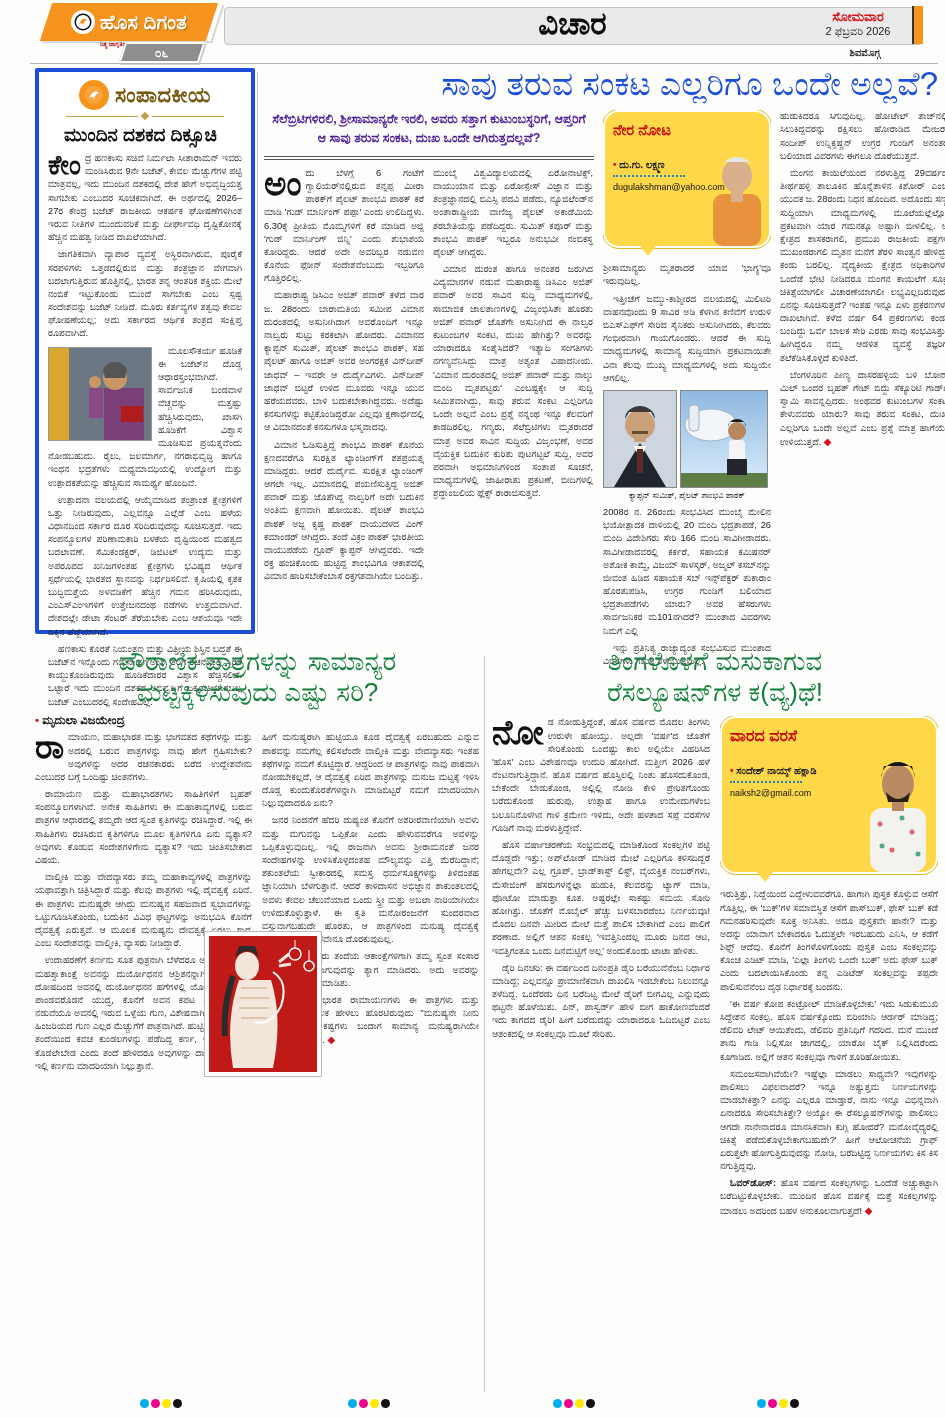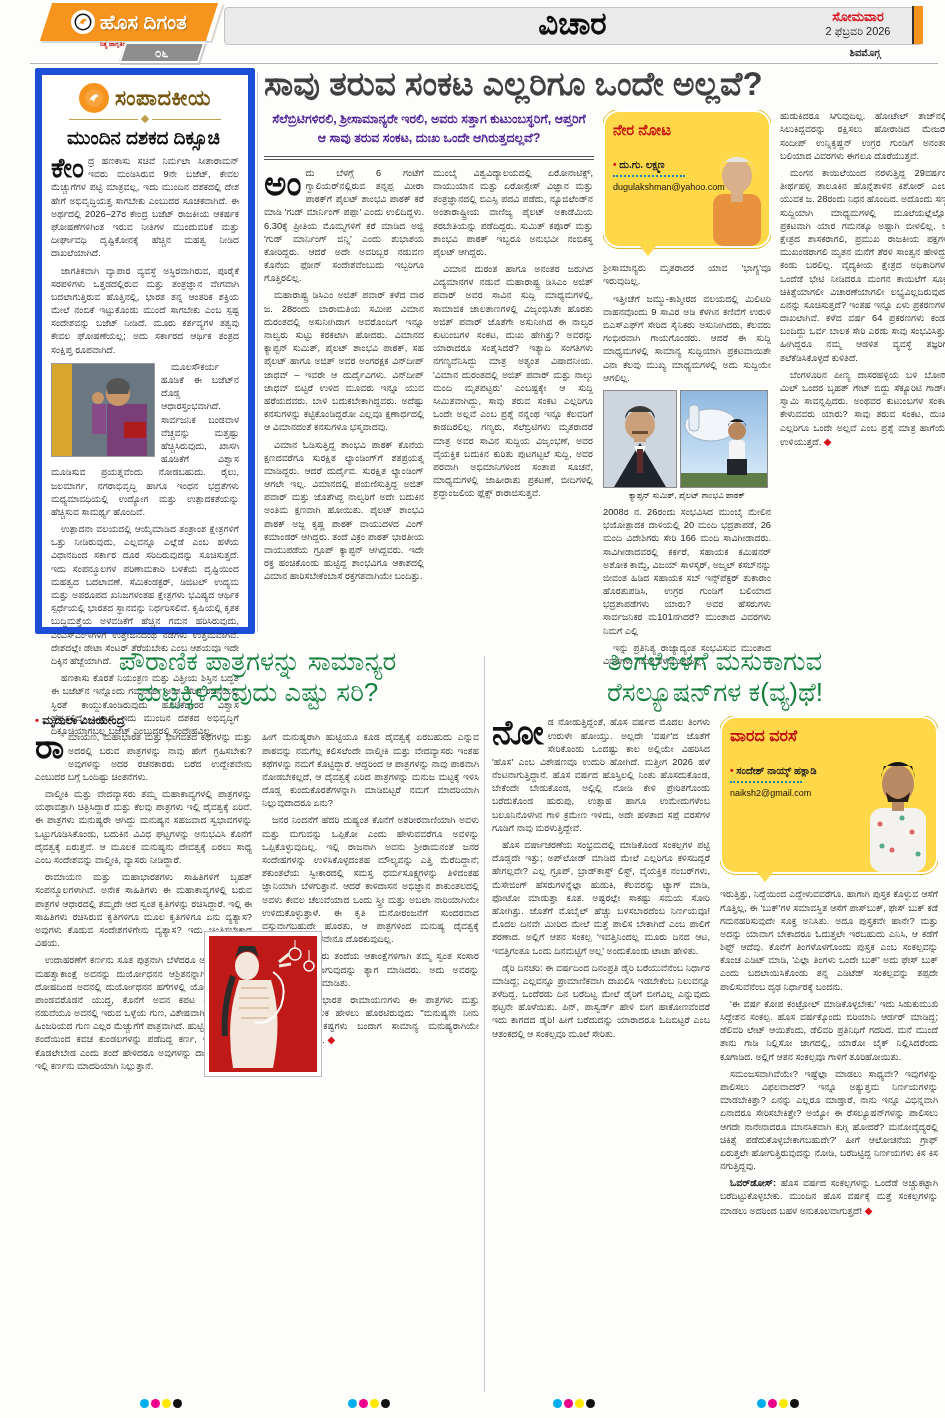--- a/index.html
+++ b/index.html
@@ -20,32 +20,32 @@
   .date-date{color:#222;font-size:11px;}
   .orange-tab{left:912px;top:6px;width:9px;height:38px;background:#f7941d;border-left:2px solid #333;}
   .edition{left:810px;top:47px;width:110px;text-align:center;font-size:10px;color:#333;font-weight:bold;}
   .head-rule{left:30px;top:63px;width:908px;height:1px;background:#b5b5b5;}
   
   .col-text p{margin:0 0 4px;text-indent:10px;font-size:9.3px;line-height:1.42;text-align:justify;color:#1b1b1b;}
   .col-text p.first{text-indent:0;}
   .dropcap{float:left;font-weight:bold;color:#111;padding:1px 4px 0 0;}
   .end-diamond{color:#d6121b;font-size:10px;font-weight:bold;}
   
-  .ed-box{left:35px;top:68px;width:220px;height:566px;border:7px solid #1d4ed8;border-radius:2px;background:#fff;padding:8px 9px;box-sizing:border-box;}
+  .ed-box{left:35px;top:68px;width:220px;height:566px;border:4px solid #1d4ed8;border-radius:2px;background:#fff;padding:8px 9px;box-sizing:border-box;}
   .ed-head{display:flex;align-items:center;justify-content:center;gap:6px;}
   .ed-logo{width:30px;height:30px;border-radius:50%;background:#f7941d;display:flex;align-items:center;justify-content:center;flex:0 0 auto;}
   .ed-title{font-size:21px;font-weight:800;color:#75570f;letter-spacing:.5px;}
   .ed-orn{display:flex;align-items:center;gap:4px;margin:3px 18px 5px;}
   .ed-orn .line{flex:1;height:1px;background:#bfa04a;}
   .ed-orn .dmd{width:6px;height:6px;background:#bfa04a;transform:rotate(45deg);}
   .ed-headline{font-size:18.5px;font-weight:800;color:#0e0e0e;margin:2px 16px 6px;}
   .ed-photo{float:left;margin:2px 6px 2px 0;border:1px solid #999;}
   
   .main-art{left:264px;top:66px;width:674px;}
-  .main-headline{text-align:left;font-size:33px;font-weight:700;color:#404040;line-height:1.1;}
+  .main-headline{text-align:right;font-size:33px;font-weight:400;color:#1d4ed8;line-height:1.1;}
   .main-body{display:flex;gap:9px;margin-top:8px;}
   .grp-left{width:330px;flex:0 0 auto;}
   .standfirst{font-size:12.5px;font-weight:bold;text-align:center;line-height:1.5;color:#4c1d95;padding:0 4px 8px;border-bottom:4px double #555;margin-bottom:7px;}
   .two-cols{display:flex;gap:9px;height:462px;overflow:hidden;}
   .two-cols>div{width:160px;}
   .colC{width:168px;flex:0 0 auto;height:560px;overflow:hidden;}
   .colD{width:168px;flex:0 0 auto;height:560px;overflow:hidden;}
   
   .ybox{position:relative;background:#ffd84a;border:2px solid #fff;outline:1px solid #e2b822;border-radius:16px;padding:9px 8px;box-sizing:border-box;}
   .ybox .ttl{color:#c40f0f;font-weight:800;font-size:15px;}
@@ -221,22 +221,22 @@
 
   <div class="abs art-left">
     <div class="b-headline">
       <div>ಪೌರಾಣಿಕ ಪಾತ್ರಗಳನ್ನು ಸಾಮಾನ್ಯರ</div>
       <div>ಮಟ್ಟಕ್ಕಿಳಿಸುವುದು ಎಷ್ಟು ಸರಿ?</div>
     </div>
     <div class="byline"><span class="bt">•</span> <span>ಮೃದುಲಾ ವಿಜಯೇಂದ್ರ</span></div>
     <div class="b-cols col-text">
       <div>
         <p class="first"><span class="dropcap" style="font-size:33px;line-height:29px;">ರಾ</span><span>ಮಾಯಣ, ಮಹಾಭಾರತ ಮತ್ತು ಭಾಗವತದ ಕಥೆಗಳನ್ನು ಮತ್ತು ಅದರಲ್ಲಿ ಬರುವ ಪಾತ್ರಗಳನ್ನು ನಾವು ಹೇಗೆ ಗ್ರಹಿಸಬೇಕು? ಅವುಗಳನ್ನು ಅದರ ರಚನಕಾರರು ಬರೆದ ಉದ್ದೇಶವೇನು ಎಂಬುದರ ಬಗ್ಗೆ ಒಂದಿಷ್ಟು ಚಿಂತನೆಗಳು.</span></p>
+        <p>ರಾಮಾಯಣ ಮತ್ತು ಮಹಾಭಾರತಗಳು ಸಾಹಿತಿಗಳಿಗೆ ಬೃಹತ್ ಸಂಪನ್ಮೂಲಗಳಾಗಿವೆ. ಅನೇಕ ಸಾಹಿತಿಗಳು ಈ ಮಹಾಕಾವ್ಯಗಳಲ್ಲಿ ಬರುವ ಪಾತ್ರಗಳ ಆಧಾರದಲ್ಲಿ ತಮ್ಮದೇ ಆದ ಸ್ವಂತ ಕೃತಿಗಳನ್ನು ರಚಿಸಿದ್ದಾರೆ. ಇಲ್ಲಿ ಈ ಸಾಹಿತಿಗಳು ರಚಿಸಿರುವ ಕೃತಿಗಳಿಗೂ ಮೂಲ ಕೃತಿಗಳಿಗೂ ಏನು ವ್ಯತ್ಯಾಸ? ಅವುಗಳು ಕೊಡುವ ಸಂದೇಶಗಳಿಗೇನು ವ್ಯತ್ಯಾಸ? ಇದು ಚಿಂತಿಸಬೇಕಾದ ವಿಷಯ.</p>
         <p>ವಾಲ್ಮೀಕಿ ಮತ್ತು ವೇದವ್ಯಾಸರು ತಮ್ಮ ಮಹಾಕಾವ್ಯಗಳಲ್ಲಿ ಪಾತ್ರಗಳನ್ನು ಯಥಾವತ್ತಾಗಿ ಚಿತ್ರಿಸಿದ್ದಾರೆ ಮತ್ತು ಕೆಲವು ಪಾತ್ರಗಳು ಇಲ್ಲಿ ದೈವತ್ವಕ್ಕೆ ಏರಿವೆ. ಈ ಪಾತ್ರಗಳು ಮನುಷ್ಯರೇ ಆಗಿದ್ದು ಮನುಷ್ಯನ ಸಹಜವಾದ ಸ್ವಭಾವಗಳನ್ನು ಒಟ್ಟುಗೂಡಿಸಿಕೊಂಡು, ಬದುಕಿನ ವಿವಿಧ ಘಟ್ಟಗಳನ್ನು ಅನುಭವಿಸಿ ಕೊನೆಗೆ ದೈವತ್ವಕ್ಕೆ ಏರುತ್ತವೆ. ಆ ಮೂಲಕ ಮನುಷ್ಯನು ದೇವತ್ವಕ್ಕೆ ಏರಲು ಸಾಧ್ಯ ಎಂಬ ಸಂದೇಶವನ್ನು ವಾಲ್ಮೀಕಿ, ವ್ಯಾಸರು ನೀಡಿದ್ದಾರೆ.</p>
-        <p>ರಾಮಾಯಣ ಮತ್ತು ಮಹಾಭಾರತಗಳು ಸಾಹಿತಿಗಳಿಗೆ ಬೃಹತ್ ಸಂಪನ್ಮೂಲಗಳಾಗಿವೆ. ಅನೇಕ ಸಾಹಿತಿಗಳು ಈ ಮಹಾಕಾವ್ಯಗಳಲ್ಲಿ ಬರುವ ಪಾತ್ರಗಳ ಆಧಾರದಲ್ಲಿ ತಮ್ಮದೇ ಆದ ಸ್ವಂತ ಕೃತಿಗಳನ್ನು ರಚಿಸಿದ್ದಾರೆ. ಇಲ್ಲಿ ಈ ಸಾಹಿತಿಗಳು ರಚಿಸಿರುವ ಕೃತಿಗಳಿಗೂ ಮೂಲ ಕೃತಿಗಳಿಗೂ ಏನು ವ್ಯತ್ಯಾಸ? ಅವುಗಳು ಕೊಡುವ ಸಂದೇಶಗಳಿಗೇನು ವ್ಯತ್ಯಾಸ? ಇದು ಚಿಂತಿಸಬೇಕಾದ ವಿಷಯ.</p>
         <p>ಉದಾಹರಣೆಗೆ ಕರ್ಣನು ಸೂತ ಪುತ್ರನಾಗಿ ಬೆಳೆದರೂ ಅವನಲ್ಲಿರುವ ಅತಿ ಮಹತ್ವಾಕಾಂಕ್ಷೆ ಅವನನ್ನು ದುರ್ಯೋಧನನ ಆಶ್ರಿತನನ್ನಾಗಿ ಮಾಡಿತು. ಆ ದೋಷದಿಂದ ಅವನಲ್ಲಿ ದುರ್ಯೋಧನನ ಹಗೆಗಳಲ್ಲಿ ಯೋಜನೆ ಮಾಡಲು, ಪಾಂಡವರೊಡನೆ ಯುದ್ಧ, ಕೊನೆಗೆ ಅವನ ಕಪಟ — ಇವೆಲ್ಲದರ ನಡುವೆಯೂ ಅವನಲ್ಲಿ ಇರುವ ಒಳ್ಳೆಯ ಗುಣ, ವಿಶೇಷವಾಗಿ ದಾನ ಮಾಡಲು ಹಿಂಜರಿಯದ ಗುಣ ಎಲ್ಲರ ಮೆಚ್ಚುಗೆಗೆ ಪಾತ್ರವಾಗಿದೆ. ಹುಟ್ಟಿನ ದಿನವೇ ಅವನ ತಂದೆಯಿಂದ ಕವಚ ಕುಂಡಲಗಳನ್ನು ಪಡೆದಿದ್ದ ಕರ್ಣ, ಇಂದ್ರ ಕೇಳಿದಾಗ ಕೊಡಲೇಬೇಡ ಎಂದು ತಂದೆ ಹೇಳಿದರೂ ಅವುಗಳನ್ನು ದಾನ ಮಾಡುತ್ತಾನೆ. ಇಲ್ಲಿ ಕರ್ಣನು ಮಾದರಿಯಾಗಿ ನಿಲ್ಲುತ್ತಾನೆ.</p>
       </div>
       <div>
         <p class="first">ಹೀಗೆ ಮನುಷ್ಯರಾಗಿ ಹುಟ್ಟಿಯೂ ಕೂಡ ದೈವತ್ವಕ್ಕೆ ಏರಬಹುದು ಎನ್ನುವ ಪಾಠವನ್ನು ನಮಗೆಲ್ಲ ಕಲಿಸಲೆಂದೇ ವಾಲ್ಮೀಕಿ ಮತ್ತು ವೇದವ್ಯಾಸರು ಇಂತಹ ಕಥೆಗಳನ್ನು ನಮಗೆ ಕೊಟ್ಟಿದ್ದಾರೆ. ಆದ್ದರಿಂದ ಆ ಪಾತ್ರಗಳನ್ನು ನಾವು ಪಾಠವಾಗಿ ನೋಡಬೇಕಲ್ಲದೆ, ಆ ದೈವತ್ವಕ್ಕೆ ಏರಿದ ಪಾತ್ರಗಳನ್ನು ಮನುಜ ಮಟ್ಟಕ್ಕೆ ಇಳಿಸಿ ದೊಡ್ಡ ಕುಂದುಕೊರತೆಗಳನ್ನಾಗಿ ಮಾಡಿಬಿಟ್ಟರೆ ನಮಗೆ ಮಾದರಿಯಾಗಿ ನಿಲ್ಲುವುದಾದರೂ ಏನು?</p>
         <p>ಜನರ ನಿಂದನೆಗೆ ಹೆದರಿ ದುಷ್ಯಂತ ಕೊನೆಗೆ ಅಶರೀರವಾಣಿಯಾಗಿ ಅವಳು ಮತ್ತು ಮಗುವನ್ನು ಒಪ್ಪಿಕೋ ಎಂದು ಹೇಳುವವರೆಗೂ ಅವಳನ್ನು ಒಪ್ಪಿಕೊಳ್ಳುವುದಿಲ್ಲ. ಇಲ್ಲಿ ರಾಜನಾಗಿ ಅವನು ಶ್ರೀರಾಮನಂತೆ ಜನರ ಸಂದೇಹಗಳನ್ನು ಉಳಿಸಿಕೊಳ್ಳದಂತಹ ಮೌಲ್ಯವನ್ನು ಎತ್ತಿ ಮೆರೆದಿದ್ದಾನೆ; ಶಕುಂತಲೆಯ ಸ್ವೀಕಾರದಲ್ಲಿ ಸಮಸ್ತ ಧರ್ಮಸೂಕ್ಷ್ಮಗಳನ್ನು ತಿಳಿದಂತಹ ಜ್ಞಾನಿಯಾಗಿ ಬೆಳಗುತ್ತಾನೆ. ಆದರೆ ಕಾಳಿದಾಸನ ಅಭಿಜ್ಞಾನ ಶಾಕುಂತಲದಲ್ಲಿ ಅವಳು ಕೇವಲ ಚೆಲುವೆಯಾದ ಒಂದು ಸ್ತ್ರೀ ಮತ್ತು ಅಬಲಾ ನಾರಿಯಾಗಿಯೇ ಉಳಿದುಕೊಳ್ಳುತ್ತಾಳೆ. ಈ ಕೃತಿ ಮನೋರಂಜನೆಗೆ ಸುಂದರವಾದ ವಸ್ತುವಾಗಬಹುದೇ ಹೊರತು, ಆ ಪಾತ್ರಗಳಿಂದ ಮನುಷ್ಯ ದೈವತ್ವಕ್ಕೆ ಏರುವಂತಹ ಸಂದೇಶವೇನೂ ದೊರಕುವುದಿಲ್ಲ.</p>
         <p>ಹಾಗೆಯೇ ಭೀಷ್ಮರು ತಂದೆಯ ಆಕಾಂಕ್ಷೆಗಳಿಗಾಗಿ ತಮ್ಮ ಸ್ವಂತ ಸಂಸಾರ ಸುಖವನ್ನು, ಮಕ್ಕಳಾಗುವುದನ್ನು ತ್ಯಾಗ ಮಾಡಿದರು. ಅದು ಅವರನ್ನು ದೈವತ್ವಕ್ಕೆ ಏರುವಂತೆ ಮಾಡಿತು.</p>
         <p><span>ಹಾಗಾಗಿ ಮಹಾಭಾರತ ರಾಮಾಯಣಗಳು ಈ ಪಾತ್ರಗಳು ಮತ್ತು ಸನ್ನಿವೇಶಗಳ ಮೂಲಕ ಹೇಳಲು ಹೊರಟಿರುವುದು ''ಮನುಷ್ಯನೇ ನೀನು ದೈವತ್ವಕ್ಕೆ ಏರು. ಕಷ್ಟಗಳು ಬಂದಾಗ ಸಾಮಾನ್ಯ ಮನುಷ್ಯರಾಗಿಯೇ ಉಳಿಯಬೇಡಿ'' ಅಂತ. </span><span class="end-diamond">◆</span></p>
       </div>
     </div>
     <svg class="myth-ill" width="108" height="136" viewBox="0 0 108 136">

